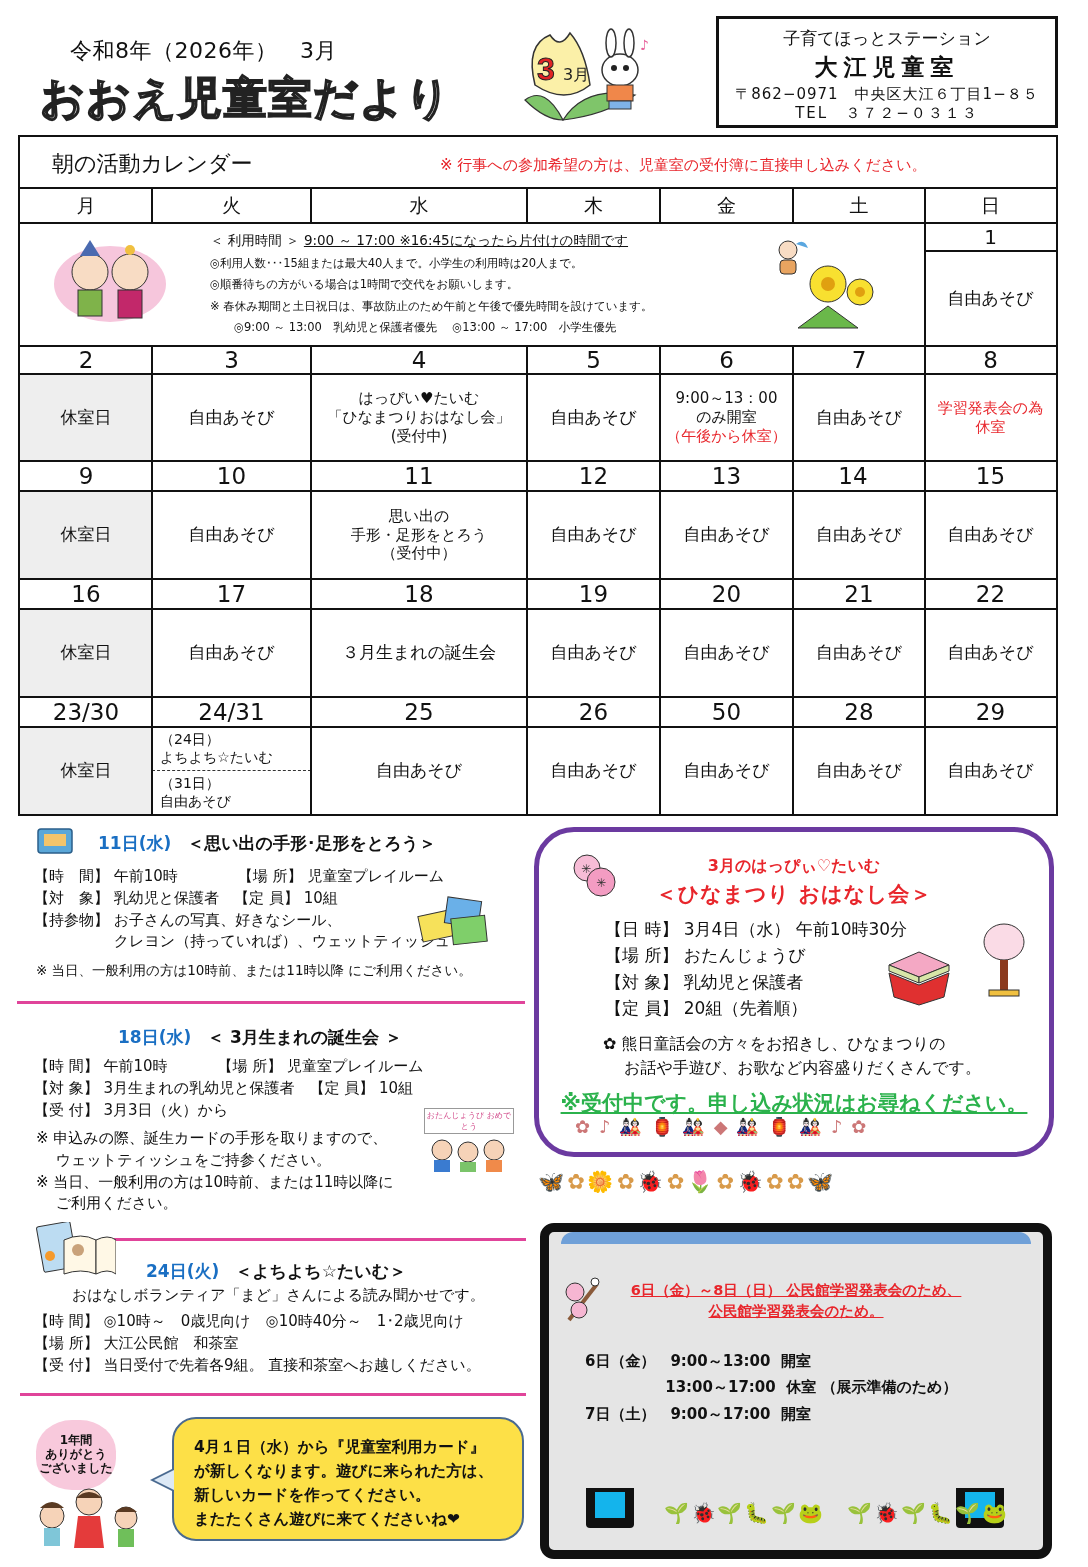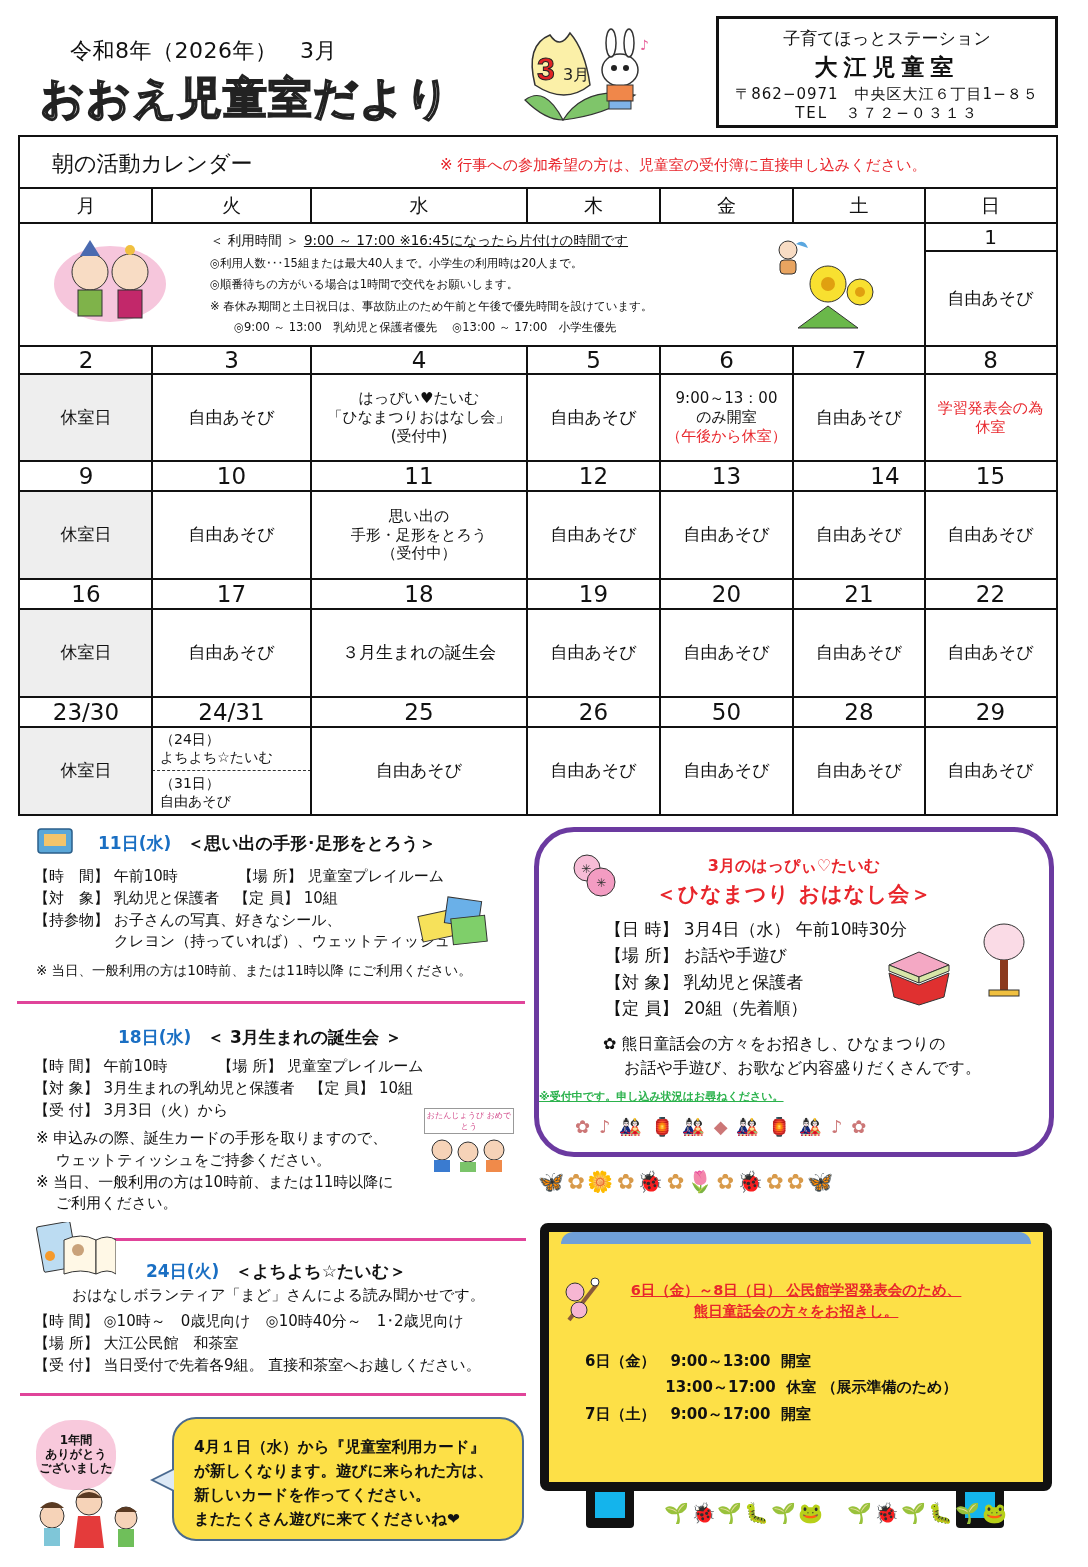--- a/index.html
+++ b/index.html
@@ -48,24 +48,24 @@
   .blue { color: #1a6fc3; }
   .txt15 { font-size: 15px; line-height: 1.45; }
   .pink-line { position: absolute; height: 3px; background: #e0449a; }
 
   
   .purple-box { left: 534px; top: 827px; width: 520px; height: 330px; border: 5px solid #6b3aa0; border-radius: 40px; }
   .pb-title1 { position: absolute; left: 0; width: 100%; top: 24px; text-align: center; color: #e8262c; font-weight: bold; font-size: 16px; }
   .pb-title2 { position: absolute; left: 0; width: 100%; top: 48px; text-align: center; color: #e8262c; font-weight: bold; font-size: 21px; letter-spacing: 1px; }
   .pb-details { position: absolute; left: 66px; top: 84px; font-size: 17px; line-height: 1.55; }
   .pb-desc { position: absolute; left: 64px; top: 200px; font-size: 16px; line-height: 1.5; }
-  .pb-green { position: absolute; left: 0; width: 100%; top: 257px; color: #2bb24c; font-weight: bold; font-size: 11px; text-decoration: underline; }
+  .pb-green { position: absolute; left: 0; width: 100%; top: 257px; text-align: center; color: #2bb24c; font-weight: bold; font-size: 21px; text-decoration: underline; }
 
   
-  .tv-box { left: 540px; top: 1223px; width: 512px; height: 268px; border: 9px solid #111; border-radius: 8px; background: #fde047; }
+  .tv-box { left: 540px; top: 1223px; width: 512px; height: 336px; border: 9px solid #111; border-radius: 14px; background: #e5e5e5; }
   .tv-top { position: absolute; left: 12px; right: 12px; top: 0px; height: 12px; background: #6fa0d8; border-radius: 30px 30px 0 0; }
   .tv-leg { position: absolute; width: 48px; height: 40px; background: #111; border-radius: 0 0 4px 4px; }
   .tv-leg-in { position: absolute; left: 9px; top: 4px; width: 30px; height: 26px; background: #14b4ec; }
   .tv-head { position: absolute; left: 0; width: 100%; top: 48px; text-align: center; color: #e8262c; font-size: 14.5px; line-height: 1.45; text-decoration: underline; font-weight: bold; }
   .tv-rows { position: absolute; left: 36px; top: 116px; font-size: 15px; line-height: 1.75; font-weight: bold; }
 
   .bubble { left: 172px; top: 1417px; width: 352px; height: 124px; background: #fde047; border: 2px solid #4a6a90; border-radius: 24px; }
   .bubble-text { position: absolute; left: 20px; top: 16px; font-size: 15.5px; line-height: 1.55; font-weight: bold; }
   .bubble-tail { left: 150px; top: 1468px; width: 0; height: 0; border-top: 12px solid transparent; border-bottom: 12px solid transparent; border-right: 24px solid #4a6a90; }
   .bubble-tail2 { left: 154px; top: 1470px; width: 0; height: 0; border-top: 10px solid transparent; border-bottom: 10px solid transparent; border-right: 20px solid #dde9f6; }
@@ -179,21 +179,21 @@
       </div>
       <div class="cell" style="left: 905px; top: 237px; width: 131px; height: 87px; flex-direction: column;">
         <div class="red" style="white-space: pre-line; font-size: 15px;">学習発表会の為
 休室</div>
       </div>
       <div class="cell daynum" style="left: 0px; top: 324px; width: 132px; height: 30px;">9</div>
       <div class="cell daynum" style="left: 132px; top: 324px; width: 159px; height: 30px;">10</div>
       <div class="cell daynum" style="left: 291px; top: 324px; width: 216px; height: 30px;">11</div>
       <div class="cell daynum" style="left: 507px; top: 324px; width: 133px; height: 30px;">12</div>
       <div class="cell daynum" style="left: 640px; top: 324px; width: 133px; height: 30px;">13</div>
-      <div class="cell daynum" style="left: 799px; top: 324px; width: 132px; height: 30px;">14</div>
+      <div class="cell daynum" style="left: 767px; top: 324px; width: 132px; height: 30px;">14</div>
       <div class="cell daynum" style="left: 905px; top: 324px; width: 131px; height: 30px;">15</div>
       <div class="cell closed" style="left: 0px; top: 354px; width: 132px; height: 88px; flex-direction: column;">
         <div style="white-space: pre-line;">休室日</div>
       </div>
       <div class="cell" style="left: 132px; top: 354px; width: 159px; height: 88px; flex-direction: column;">
         <div style="white-space: pre-line;">自由あそび</div>
       </div>
       <div class="cell" style="left: 291px; top: 354px; width: 216px; height: 88px; flex-direction: column;">
         <div style="white-space: pre-line; font-size: 15px;">思い出の
 手形・足形をとろう
@@ -406,21 +406,21 @@
         <circle cx="18" cy="16" r="13" fill="#f7bcd6" stroke="#333"></circle>
         <circle cx="32" cy="30" r="14" fill="#f39cc2" stroke="#333"></circle>
         <text x="12" y="21" font-size="12" fill="#333">✳</text>
         <text x="27" y="35" font-size="12" fill="#333">✳</text>
       </svg>
   </div>
   <div class="pb-title1">3月のはっぴぃ♡たいむ</div>
   <div class="pb-title2">＜ひなまつり おはなし会＞</div>
   <div class="pb-details">
     <div>【日 時】 3月4日（水） 午前10時30分</div>
-    <div>【場 所】 お話や手遊び</div>
+    <div>【場 所】 おたんじょうび</div>
     <div>【対 象】 乳幼児と保護者</div>
     <div>【定 員】 20組（先着順）</div>
   </div>
   <div class="illu" style="left:345px; top:115px;">
     <svg width="70" height="60" viewBox="0 0 70 60">
         <polygon points="35,5 65,18 35,30 5,18" fill="#f4a8c4" stroke="#333"></polygon>
         <polygon points="5,18 35,30 35,36 5,24" fill="#d8e6a8" stroke="#333"></polygon>
         <polygon points="65,18 35,30 35,36 65,24" fill="#d8e6a8" stroke="#333"></polygon>
         <polygon points="5,26 35,38 65,26 60,50 35,58 10,50" fill="#e03030" stroke="#333"></polygon>
       </svg>
@@ -447,21 +447,21 @@
   <div class="illu" style="left:14px; top:44px;">
     <svg width="40" height="46" viewBox="0 0 40 46">
         <path d="M6 44 L34 8" stroke="#8a5a3a" stroke-width="4"></path>
         <circle cx="12" cy="16" r="9" fill="#f6b6d2" stroke="#333"></circle>
         <circle cx="16" cy="34" r="8" fill="#f6b6d2" stroke="#333"></circle>
         <circle cx="32" cy="6" r="4" fill="#fff" stroke="#333"></circle>
       </svg>
   </div>
   <div class="tv-head">
     <div>6日（金）～8日（日） 公民館学習発表会のため、</div>
-    <div>熊日童話会の方々をお招きし。</div>
+    <div>公民館学習発表会のため。</div>
   </div>
   <div class="tv-rows">
     <div style="white-space:pre;">6日（金）　9:00～13:00  開室</div>
     <div style="white-space:pre;">　　　　　 13:00～17:00  休室 （展示準備のため）</div>
     <div style="white-space:pre;">7日（土）　9:00～17:00  開室</div>
   </div>
 </div>
 <div class="tv-leg" style="left:586px; top:1488px;">
     <div class="tv-leg-in"></div>
   </div>

